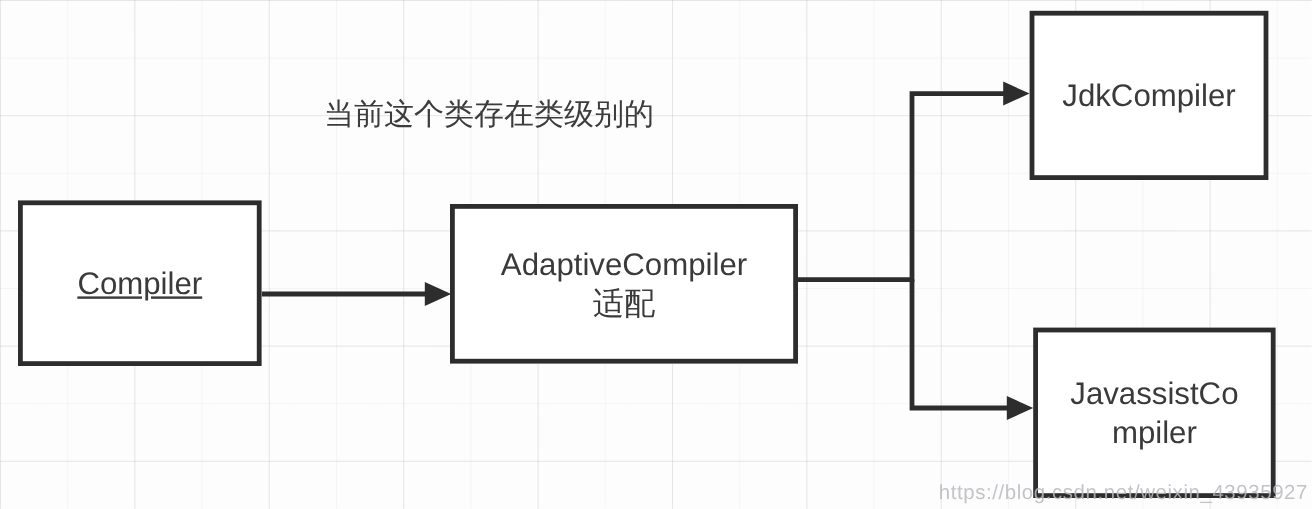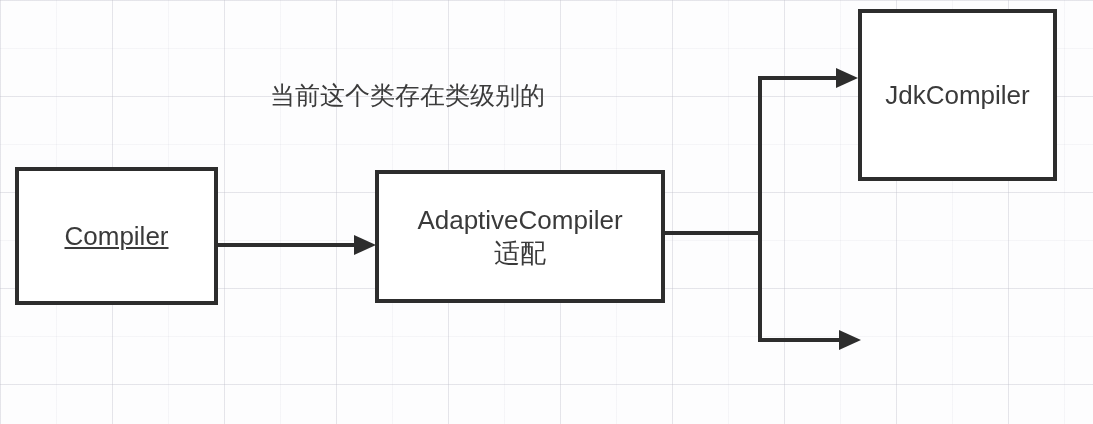--- a/index.html
+++ b/index.html
@@ -36,21 +36,21 @@
     align-items: center;
     justify-content: center;
     text-align: center;
     font-size: 26px;
     line-height: 1.25;
     color: #3a3a3a;
     white-space: pre-line;
   }
   .node-compiler   { left: 15px;  top: 167px; width: 203px; height: 138px; text-decoration: underline; }
   .node-adaptive   { left: 375px; top: 170px; width: 290px; height: 133px; }
-  .node-jdk        { left: 858px; top: 9px;   width: 199px; height: 172px; }
+  .node-jdk        { left: 858px; top: 9px;   width: 199px; height: 141px; }
   .node-javassist  { left: 861px; top: 273px; width: 202px; height: 142px; }
   .annotation {
     position: absolute;
     left: 270px;
     top: 80px;
     width: 400px;
     font-size: 25px;
     line-height: 1.22;
     color: #3c3c3c;
   }
@@ -91,15 +91,18 @@
     <div>当前这个类存在类级别的</div>
   </div>
 
   <div class="node node-compiler">Compiler</div>
 
   <div class="node node-adaptive">AdaptiveCompiler
 适配</div>
 
   <div class="node node-jdk">JdkCompiler</div>
 
+  <div class="node node-javassist">JavassistCo
+mpiler</div>
 
+  <div class="watermark">https://blog.csdn.net/weixin_43935927</div>
 
 </div>
 
 </body></html>

